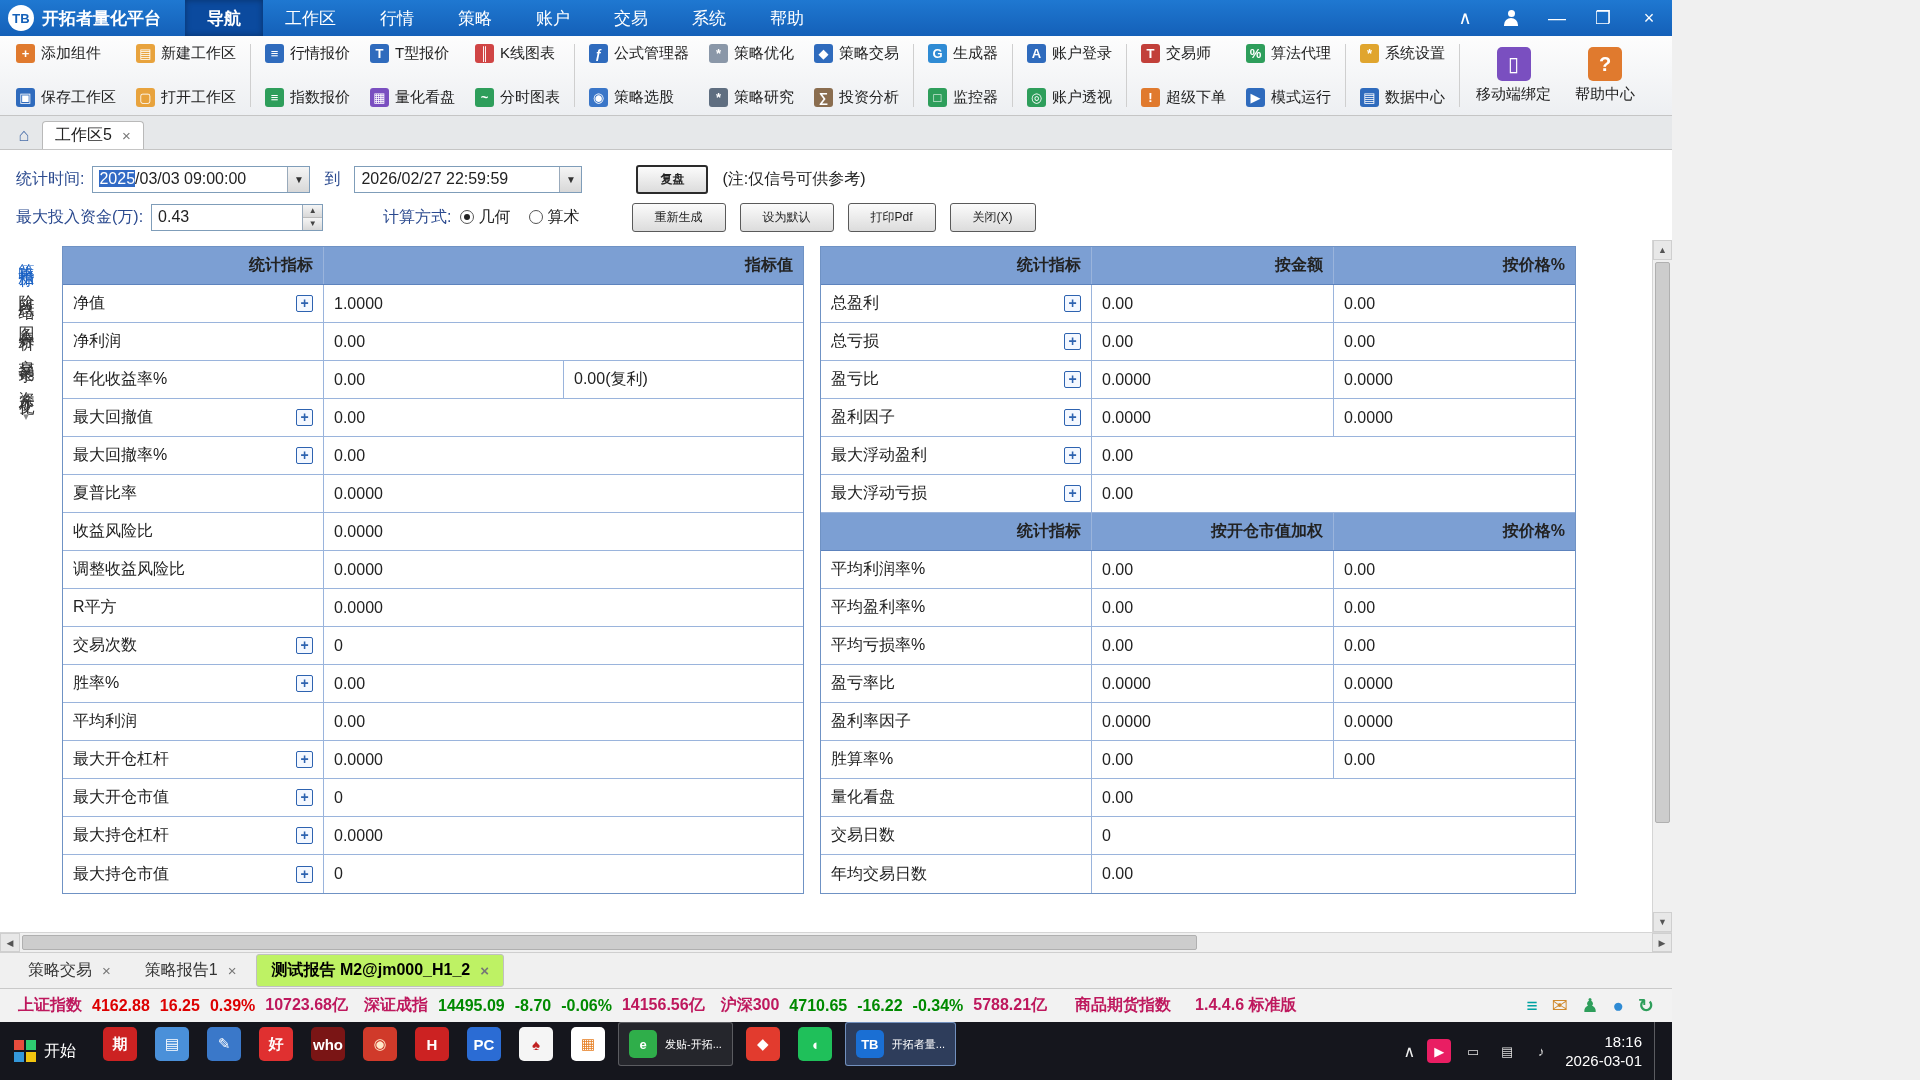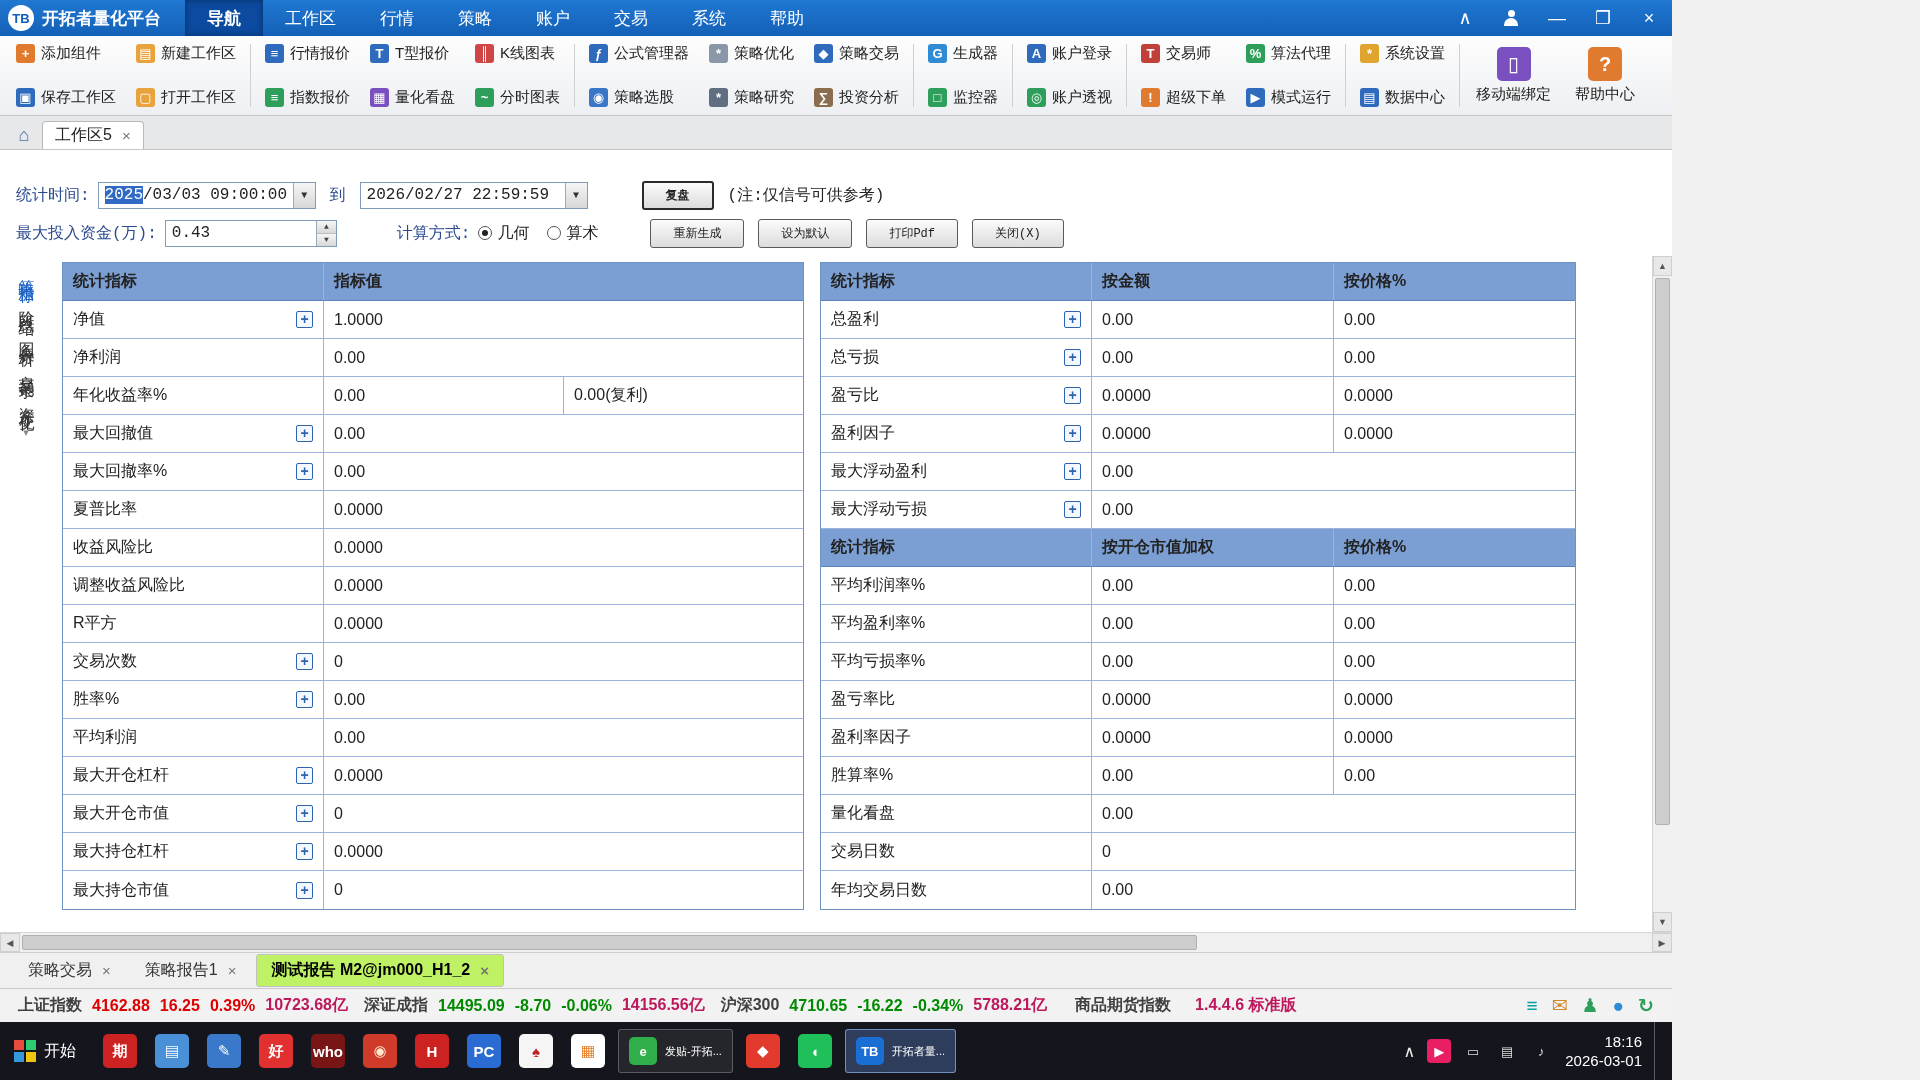--- a/index.html
+++ b/index.html
@@ -36,21 +36,21 @@
 
   
   .doc-tabs { height:34px; background:#e6e8ea; border-bottom:1px solid #c5c5c5; display:flex; align-items:flex-end; padding-left:6px; flex:0 0 auto; }
   .home-btn { width:36px; height:28px; display:flex; align-items:center; justify-content:center; font-size:18px; color:#4a6ea9; cursor:pointer; }
   .doc-tab { height:28px; background:#fff; border:1px solid #b9b9b9; border-bottom:none; border-radius:4px 4px 0 0;
     display:flex; align-items:center; gap:10px; padding:0 12px; font-size:16px; cursor:pointer; }
   .tab-close { color:#777; font-size:15px; cursor:pointer; }
 
   
   .workspace { flex:1; background:#fff; display:flex; flex-direction:column; overflow:hidden; }
-  .form-area { padding:26px 16px 4px 16px; flex:0 0 auto;font-family:Liberation Mono, monospace; }
+  .form-area { padding:10px 16px 4px 16px; flex:0 0 auto; }
   .form-row { display:flex; align-items:center; height:38px; gap:8px; }
   .f-label { color:#2b4a8f; font-size:16px; white-space:nowrap; }
   .combo { display:flex; align-items:center; border:1px solid #7f9db9; background:#fff; height:27px; }
   .combo-text { padding:0 6px; font-size:16px; white-space:nowrap; }
   .sel-hl { background:#316ac5; color:#fff; }
   .combo-arrow { width:22px; height:25px; background:linear-gradient(#f5f5f5,#d8d8d8); border-left:1px solid #9ab; 
     display:flex; align-items:center; justify-content:center; font-size:10px; color:#333; cursor:pointer; }
   .spin-box { display:flex; border:1px solid #7f9db9; height:27px; background:#fff; }
   .spin-val { width:150px; padding:0 6px; display:flex; align-items:center; font-size:16px; }
   .spinners { width:20px; display:flex; flex-direction:column; border-left:1px solid #9ab; }
@@ -72,21 +72,21 @@
   .side-more { color:#888; font-size:11px; cursor:pointer; }
   .tables-area { flex:1; display:flex; align-items:flex-start; gap:16px; padding:6px 4px 0 10px; overflow:hidden; }
   .tbl { border:1px solid #6f92c4; background:#fff; flex:0 0 auto; }
   .tbl-left { width:742px; }
   .tbl-right { width:756px; }
   .tr { display:flex; height:38px; border-bottom:1px solid #9ab4dc; background:#fff; }
   .tr:last-child { border-bottom:none; }
   .tr.head { background:#7c9fd3; border-bottom:1px solid #5d83bd; font-weight:bold; }
   .tc-label { width:261px; flex:0 0 auto; display:flex; align-items:center; justify-content:space-between; padding:0 10px; border-right:1px solid #9ab4dc; }
   .tbl-right .tc-label { width:271px; }
-  .tr.head .tc-label, .tr.head .tc-val { justify-content:flex-start; font-size:16px; }
+  .tr.head .tc-label, .tr.head .tc-val { justify-content:flex-end; font-size:16px; }
   .tc-vals { flex:1; display:flex; min-width:0; }
   .tc-val { flex:1; display:flex; align-items:center; padding:0 10px; border-right:1px solid #9ab4dc; font-size:16px; }
   .tc-val:last-child { border-right:none; }
   .plus-ico { width:17px; height:17px; border:1px solid #2e63b0; border-radius:2px; background:#f4f8ff; color:#2e63b0;
     font-weight:bold; font-size:14px; line-height:15px; text-align:center; cursor:pointer; flex:0 0 auto; }
 
   
   .vscroll { width:20px; flex:0 0 auto; background:#f0f0f0; border-left:1px solid #d5d5d5; display:flex; flex-direction:column; }
   .v-arrow { height:20px; display:flex; align-items:center; justify-content:center; font-size:9px; color:#555; background:#e8e8e8; border:1px solid #cfcfcf; cursor:pointer; }
   .v-track { flex:1; position:relative; }
@@ -96,30 +96,30 @@
   .h-track { flex:1; position:relative; }
   .h-thumb { position:absolute; left:2px; top:2px; bottom:2px; width:72%; background:#cdcdcd; border:1px solid #b0b0b0; border-radius:2px; cursor:pointer; }
 
   
   .bottom-tabs { height:36px; background:#f0f0f0; border-top:1px solid #cfcfcf; display:flex; align-items:center; padding-left:14px; gap:6px; flex:0 0 auto; }
   .b-tab { display:flex; align-items:center; gap:10px; padding:5px 14px; font-size:16px; color:#333; cursor:pointer; border-radius:3px; }
   .b-tab.active { background:#bef264; border:1px solid #c0c0c0; font-weight:bold; color:#000; }
 
   
   .status-bar { height:34px; background:#f2f2f2; border-top:1px solid #c9c9c9; display:flex; align-items:center; padding:0 12px; gap:10px; font-weight:bold; flex:0 0 auto; }
-  .sb-name { color:#404040; margin-left:6px; white-space:nowrap; }
+  .sb-name { color:#be185d; margin-left:6px; white-space:nowrap; }
   .sb-val { white-space:nowrap; }
   .sb-val.up { color:#dd0000; }
   .sb-val.down { color:#008a00; }
   .sb-vol { color:#be185d; white-space:nowrap; }
   .sb-right { margin-left:auto; display:flex; align-items:center; gap:14px; padding-right:6px; }
   .sb-ico { font-size:19px; line-height:1; cursor:pointer; }
 
   
-  .taskbar { height:58px; background:#15161d; display:flex; align-items:center; color:#fff; flex:0 0 auto; }
+  .taskbar { height:58px; background:#15161d; display:flex; align-items:flex-start; color:#fff; flex:0 0 auto; }
   .start-btn { display:flex; align-items:center; gap:8px; height:100%; padding:0 14px; cursor:pointer; }
   .win-flag { display:grid; grid-template-columns:10px 10px; grid-template-rows:10px 10px; gap:2px; }
   .win-flag span { display:block; }
   .start-label { font-size:16px; }
   .tb-items { display:flex; align-items:center; gap:8px; margin-left:8px; }
   .tb-ico-btn { width:44px; height:44px; display:flex; align-items:center; justify-content:center; border-radius:4px; cursor:pointer; }
   .tb-glyph { width:34px; height:34px; border-radius:5px; display:flex; align-items:center; justify-content:center; font-weight:bold; font-size:15px; }
   .tb-win-btn { height:44px; display:flex; align-items:center; gap:8px; padding:0 10px; border:1px solid rgba(255,255,255,.25);
     background:rgba(255,255,255,.07); border-radius:3px; cursor:pointer; max-width:190px; }
   .tb-win-btn.active { background:rgba(110,165,255,.28); border-color:rgba(160,200,255,.6); }

